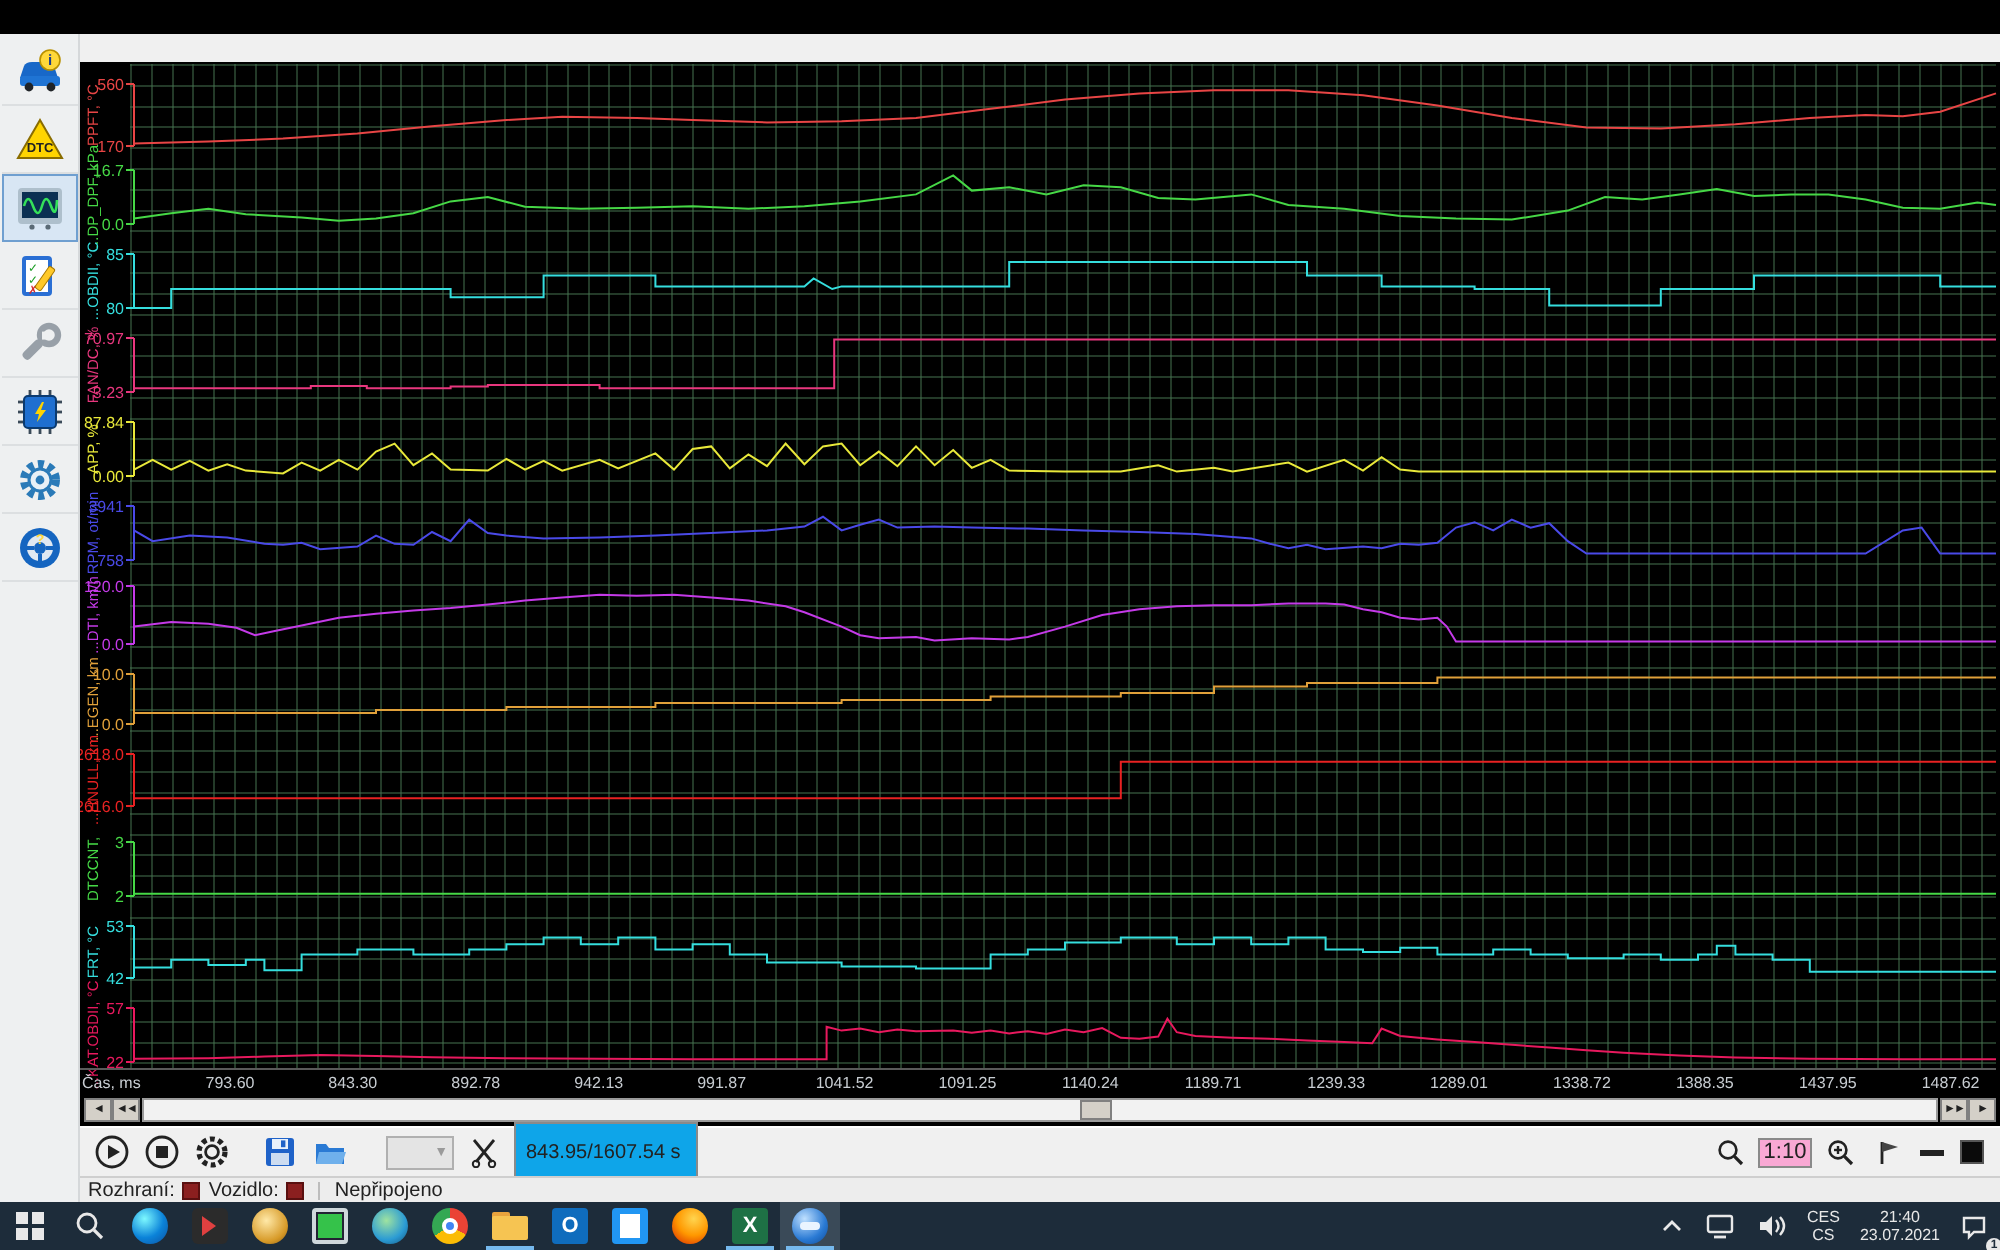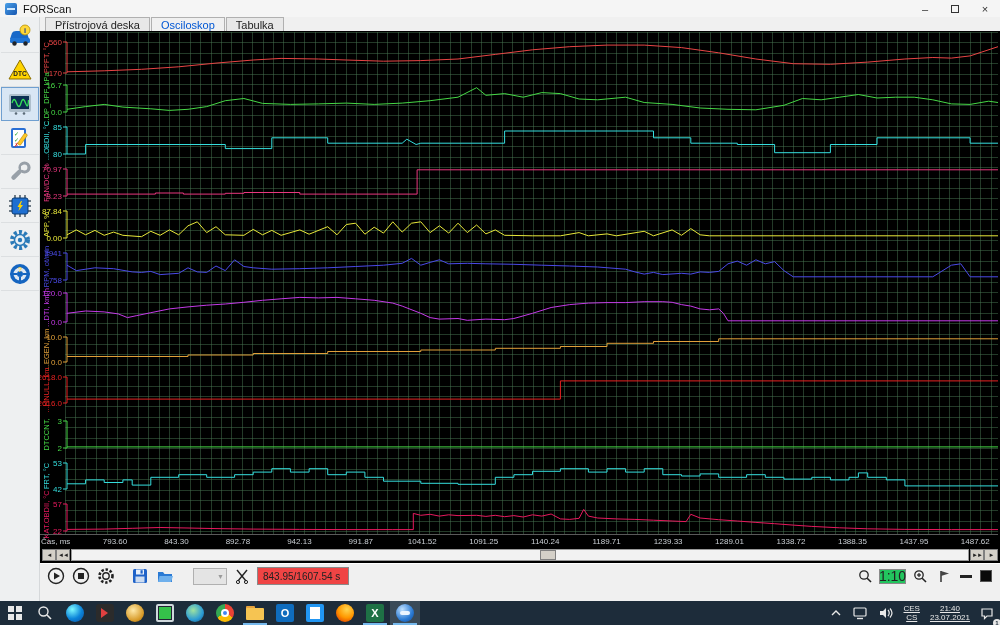--- a/index.html
+++ b/index.html
@@ -51,24 +51,24 @@
             font-size:6px; line-height:10px; text-align:center; letter-spacing:-1px; }
   .sb-track { flex:1; height:12px; background:#f2f2f2; border:1px solid #9a9a9a; position:relative; margin:0 1px; }
   .sb-thumb { position:absolute; left:468px; top:0px; width:16px; height:10px; background:#d4d0c8; border:1px solid #808080; }
 
   
   .toolbar { position:absolute; left:0; top:546px; width:960px; height:25px; background:#f0f0f0;
              border-top:1px solid #ffffff; display:flex; align-items:center; padding:0 6px; gap:5px; }
   .tool-btn { width:20px; height:20px; display:flex; align-items:center; justify-content:center; }
   .combo { width:34px; height:17px; background:#e4e4e4; border:1px solid #b0b0b0; display:flex;
            align-items:center; justify-content:flex-end; color:#9a9a9a; font-size:7px; padding-right:2px; }
-  .time-box { height:18px; min-width:92px; background:#ef4444; border:1px solid #8a8a8a;
+  .time-box { height:31px; min-width:92px; background:#0ea5e9; border:1px solid #8a8a8a;
               font-size:10px; color:#222; display:flex; align-items:center; padding:0 5px; }
   .right-tools { margin-left:auto; display:flex; align-items:center; gap:4px; }
-  .ratio-box { height:15px; width:27px; background:#22c55e; border:1px solid #8a8a8a; font-size:14px;
+  .ratio-box { height:15px; width:27px; background:#f9a8d4; border:1px solid #8a8a8a; font-size:11px;
                color:#222; display:flex; align-items:center; justify-content:center; }
   .line-btn { width:16px; height:16px; display:flex; align-items:center; justify-content:center; }
   .line-glyph { width:12px; height:3px; background:#222; }
   .square-glyph { width:12px; height:12px; background:#0a0a0a; border:1px solid #555; }
 
   
   .statusbar { position:absolute; left:0; top:571px; width:960px; height:13px; background:#ededed;
                border-top:1px solid #cfcfcf; display:flex; align-items:center; font-size:10px;
                color:#222; padding-left:4px; gap:4px; }
   .led { width:9px; height:9px; background:#8b1f1f; border:1px solid #5a1010; }
@@ -100,47 +100,32 @@
   .dark-ic::after { content:""; position:absolute; left:5px; top:4px; width:0; height:0;
                     border-left:7px solid #e04040; border-top:5px solid transparent; border-bottom:5px solid transparent; }
   .green-ic { background:#223; border:2px solid #cfd8dc; border-radius:2px; position:relative; }
   .green-ic::after { content:""; position:absolute; inset:1px; background:#35c24a; }
   .folder-ic { position:relative; width:18px; height:14px; }
   .folder-back { position:absolute; left:0; top:0; width:9px; height:4px; background:#e8a33d; border-radius:1px 1px 0 0; }
   .folder-front { position:absolute; left:0; top:2px; width:18px; height:12px; background:#f6c452; border-radius:1px; }
   .forscan-ic { background:radial-gradient(circle at 35% 30%, #bfe0ff, #2a7ad4 60%, #0f4a96); position:relative; }
   .forscan-ic::after { content:""; position:absolute; left:4px; top:7px; width:10px; height:4px; border-radius:2px; background:#eaf4ff; }
 
-  .tray { margin-left:auto; display:flex; align-items:center; gap:2px; padding-right:2px;text-decoration:underline; }
+  .tray { margin-left:auto; display:flex; align-items:center; gap:2px; padding-right:2px; }
   .tray-cell { height:24px; display:flex; align-items:center; justify-content:center; padding:0 4px; }
   .lang-block, .clock-block { display:flex; flex-direction:column; align-items:center; justify-content:center;
                               font-size:8px; line-height:9px; }
   .badge-dot { position:absolute; right:-3px; bottom:-2px; width:8px; height:8px; border-radius:50%;
                background:#e8e8e8; color:#1d2c3a; font-size:6px; line-height:8px; text-align:center; font-weight:bold; }
 </style>
 </head>
 <body>
 
 <div class="screen">
 
-  <div class="titlebar">
-    <div class="app-icon"></div>
-    <span>FORScan</span>
-    <div class="win-controls">
-      <div class="win-btn">
-          <span>–</span>
-        </div>
-      <div class="win-btn">
-          <span class="restore-glyph"></span>
-        </div>
-      <div class="win-btn">
-          <span>×</span>
-        </div>
-    </div>
-  </div>
 
   <div class="main">
 
     <div class="sidebar">
       <div class="side-btn">
         <svg width="26" height="26" viewBox="0 0 26 26">
           <path d="M3 16 L5 10 Q6 8 9 8 L16 8 Q19 8 20 10 L22 16 Z" fill="#1868c8"></path>
           <rect x="3" y="15" width="20" height="5" rx="1.5" fill="#1f74d4"></rect>
           <circle cx="7.5" cy="20.5" r="2.2" fill="#202428"></circle>
           <circle cx="18.5" cy="20.5" r="2.2" fill="#202428"></circle>
@@ -215,25 +200,20 @@
           <line x1="3.5" y1="13" x2="10" y2="13" stroke="#1565c0" stroke-width="2"></line>
           <line x1="16" y1="13" x2="22.5" y2="13" stroke="#1565c0" stroke-width="2"></line>
           <line x1="13" y1="16" x2="13" y2="22.5" stroke="#1565c0" stroke-width="2"></line>
           <text x="13" y="11" font-size="7" font-weight="bold" text-anchor="middle" fill="#ffd83a">?</text>
         </svg>
       </div>
     </div>
 
     <div class="content">
 
-      <div class="tabbar">
-        <div class="tab">Přístrojová deska</div>
-        <div class="tab active">Osciloskop</div>
-        <div class="tab">Tabulka</div>
-      </div>
 
       <div class="scope">
         <div class="plot-grid"></div>
         <svg id="scope-svg" width="960" height="516">
             <line x1="27" y1="11" x2="27" y2="42" stroke="#e84545" stroke-width="1"></line>
             <line x1="23" y1="11" x2="27" y2="11" stroke="#e84545"></line>
             <line x1="23" y1="42" x2="27" y2="42" stroke="#e84545"></line>
             <text x="22" y="14" fill="#e84545" font-size="8" text-anchor="end">560</text>
             <text x="22" y="45" fill="#e84545" font-size="8" text-anchor="end">170</text>
             <text x="9" y="26.5" fill="#e84545" font-size="7.5" text-anchor="middle" transform="rotate(-90 9 26.5)">PPFT, °C</text>
@@ -420,20 +400,28 @@
           </div>
           <div class="line-btn">
             <div class="line-glyph"></div>
           </div>
           <div class="line-btn">
             <div class="square-glyph"></div>
           </div>
         </div>
       </div>
 
+      <div class="statusbar">
+        <span>Rozhraní:</span>
+        <div class="led"></div>
+        <span>Vozidlo:</span>
+        <div class="led"></div>
+        <div class="sep"></div>
+        <span>Nepřipojeno</span>
+      </div>
     </div>
   </div>
 
   <div class="taskbar">
     <div class="tb-cell">
       <div class="start-grid">
           <div></div>
           <div></div>
           <div></div>
           <div></div>

